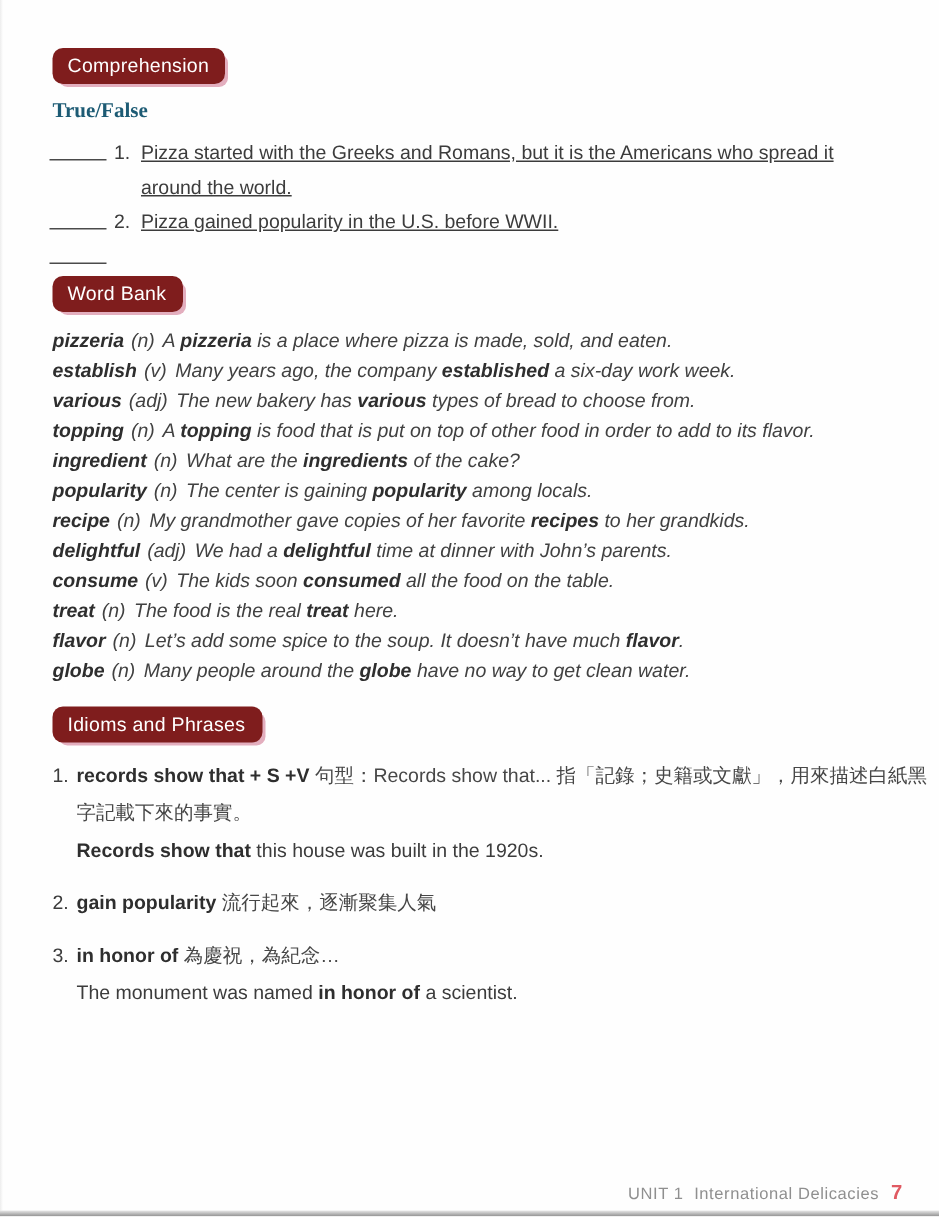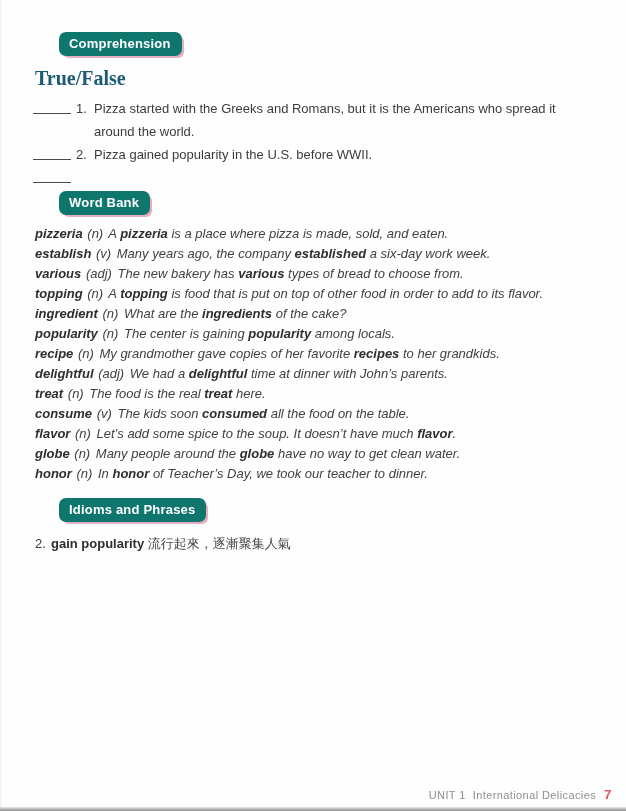--- a/index.html
+++ b/index.html
@@ -22,36 +22,35 @@
     background: linear-gradient(to bottom, #e8e8e8, #8f8f8f);
   }
   .edge-left {
     position: absolute; left: 0; top: 0; bottom: 0; width: 2px;
     background: linear-gradient(to right, #ededed, rgba(255,255,255,0));
   }
 
   
   .badge {
     display: inline-block;
-    background: #0f766e;
+    background: #7f1d1d;
     color: #ffffff;
     font-size: 13px;
-    font-weight: bold;
+    font-weight: normal;
     line-height: 1;
     padding: 5px 11px 6px 10px;
     border-radius: 7px;
     box-shadow: 3px 3px 0 -1px #e3aebe;
     letter-spacing: 0.2px;
-    margin-left: 24px;
   }
 
   
   .tf-heading {
     font-family: "Liberation Serif", serif;
-    font-size: 20px;
+    font-size: 14px;
     font-weight: bold;
     color: #1d5b74;
     margin: 11px 0 7px 0;
   }
 
   
   .tf-list { margin-bottom: 4px; }
   .tf-q {
     display: flex;
     align-items: flex-start;
@@ -63,20 +62,21 @@
     flex: 0 0 38px;
     height: 17px;
     border-bottom: 1.5px solid #4a4a4a;
     margin-right: 5px;
   }
   .tf-text {
     flex: 1;
     max-width: 512px;
     padding-left: 18px;
     text-indent: -18px;
+    text-decoration: underline;
   }
   .tf-num { display: inline-block; width: 18px; text-indent: 0; }
 
   
   .wb-section { margin-top: 8px; }
   .wb-list { margin-top: 9px; }
   .wb-row {
     font-size: 13px;
     line-height: 20px;
     white-space: nowrap;
@@ -104,21 +104,21 @@
   .idiom-phrase { color: #2e2e2e; }
   .idiom-desc { color: #474747; }
   .idiom-desc2 { margin-left: 16px; color: #474747; }
   .idiom-desc2:empty { display: none; }
   .idiom-example { margin-left: 16px; }
   .idiom-example b { color: #2e2e2e; }
 
   
   .footer {
     position: absolute;
-    right: 14px;
+    right: 24px;
     bottom: 9px;
     font-size: 11px;
     color: #8f8f8f;
     letter-spacing: 0.4px;
     display: flex;
     align-items: baseline;
   }
   .footer .unit { margin-right: 7px; }
   .footer .page-num {
     color: #e05a62;
@@ -208,65 +208,74 @@
           <span class="wb-sent"><span>My grandmother gave copies of her favorite </span><b>recipes</b><span> to her grandkids.</span></span>
         </div>
 
         <div class="wb-row">
           <b class="wb-word">delightful</b>
           <span class="wb-pos">(adj)</span>
           <span class="wb-sent"><span>We had a </span><b>delightful</b><span> time at dinner with John’s parents.</span></span>
         </div>
 
         <div class="wb-row">
-          <b class="wb-word">treat</b>
-          <span class="wb-pos">(n)</span>
-          <span class="wb-sent"><span>The food is the real </span><b>treat</b><span> here.</span></span>
-        </div>
-
-        <div class="wb-row">
           <b class="wb-word">consume</b>
           <span class="wb-pos">(v)</span>
           <span class="wb-sent"><span>The kids soon </span><b>consumed</b><span> all the food on the table.</span></span>
         </div>
 
         <div class="wb-row">
+          <b class="wb-word">treat</b>
+          <span class="wb-pos">(n)</span>
+          <span class="wb-sent"><span>The food is the real </span><b>treat</b><span> here.</span></span>
+        </div>
+
+        <div class="wb-row">
           <b class="wb-word">flavor</b>
           <span class="wb-pos">(n)</span>
           <span class="wb-sent"><span>Let’s add some spice to the soup. It doesn’t have much </span><b>flavor</b><span>.</span></span>
         </div>
 
         <div class="wb-row">
           <b class="wb-word">globe</b>
           <span class="wb-pos">(n)</span>
           <span class="wb-sent"><span>Many people around the </span><b>globe</b><span> have no way to get clean water.</span></span>
         </div>
 
-        <div class="wb-row">
-          <b class="wb-word">honor</b>
-          <span class="wb-pos">(n)</span>
-          <span class="wb-sent"><span>In </span><b>honor</b><span> of Teacher’s Day, we took our teacher to dinner.</span></span>
-        </div>
 
     </div>
   </section>
 
   <section class="idiom-section">
     <span class="badge">Idioms and Phrases</span>
 
     <div class="idiom-list">
 
+        <div class="idiom">
+          <div class="idiom-head">
+            <span class="idiom-num">1.</span><b class="idiom-phrase">records show that + S +V</b><span class="idiom-desc"> 句型：Records show that... 指「記錄；史籍或文獻」，用來描述白紙黑</span>
+          </div>
+          <div class="idiom-desc2">字記載下來的事實。</div>
+          <div class="idiom-example"><span></span><b>Records show that</b><span> this house was built in the 1920s.</span></div>
+        </div>
 
         <div class="idiom">
           <div class="idiom-head">
             <span class="idiom-num">2.</span><b class="idiom-phrase">gain popularity</b><span class="idiom-desc"> 流行起來，逐漸聚集人氣</span>
           </div>
 
         </div>
 
+        <div class="idiom">
+          <div class="idiom-head">
+            <span class="idiom-num">3.</span><b class="idiom-phrase">in honor of</b><span class="idiom-desc"> 為慶祝，為紀念…</span>
+          </div>
+
+          <div class="idiom-example"><span>The monument was named </span><b>in honor of</b><span> a scientist.</span></div>
+        </div>
 
     </div>
   </section>
 
   <div class="footer">
     <span class="unit">UNIT 1</span>
     <span class="title">International Delicacies</span>
     <span class="page-num">7</span>
   </div>
 

